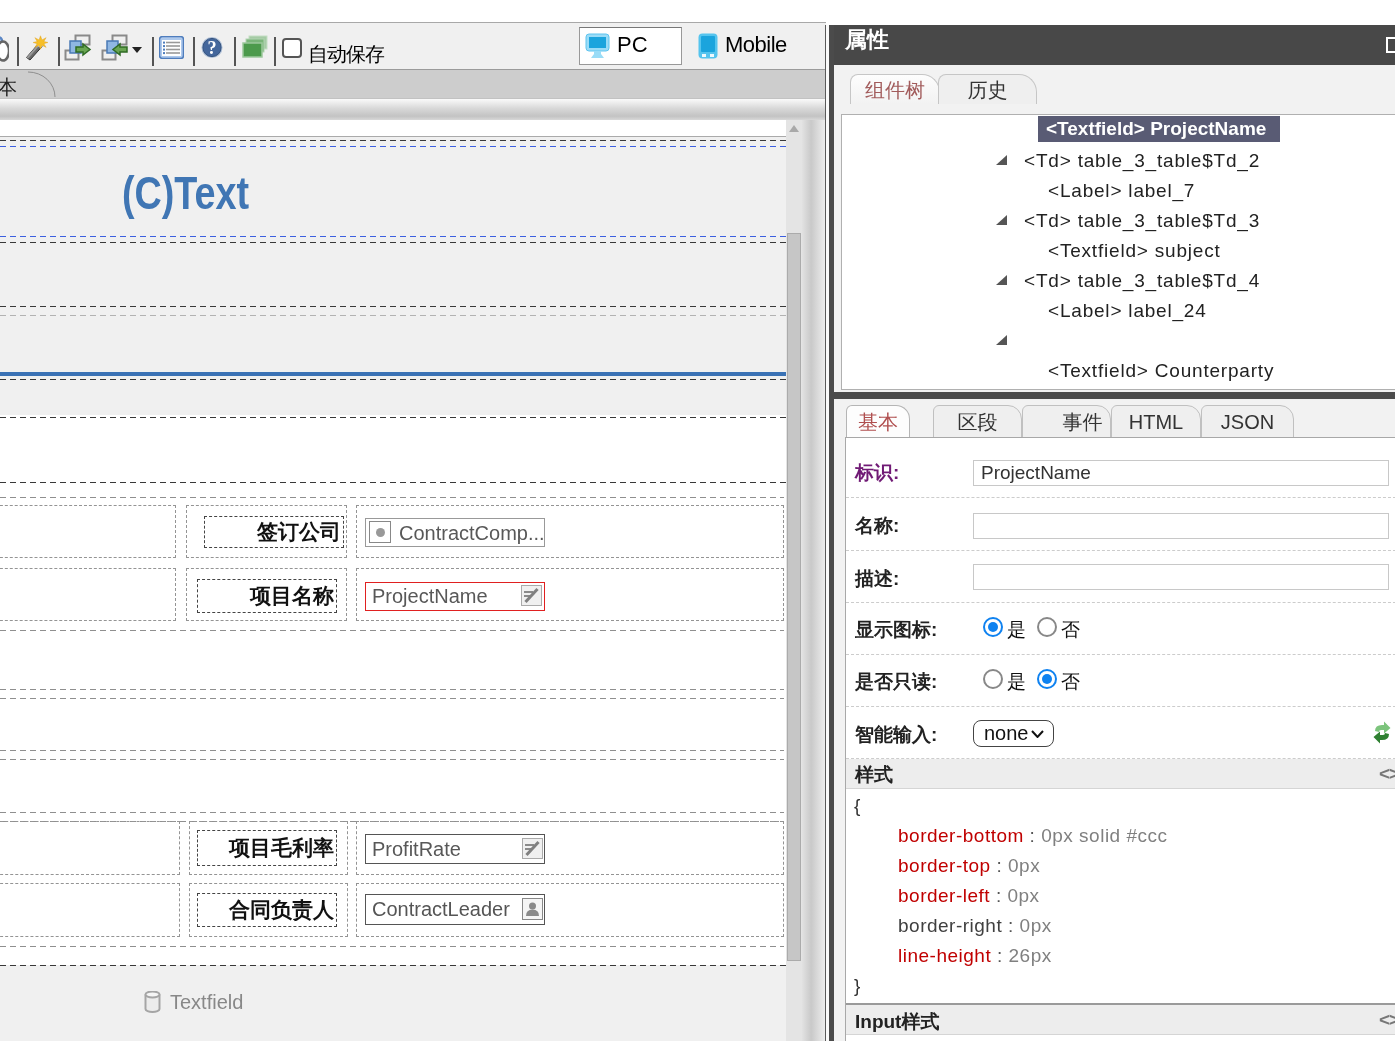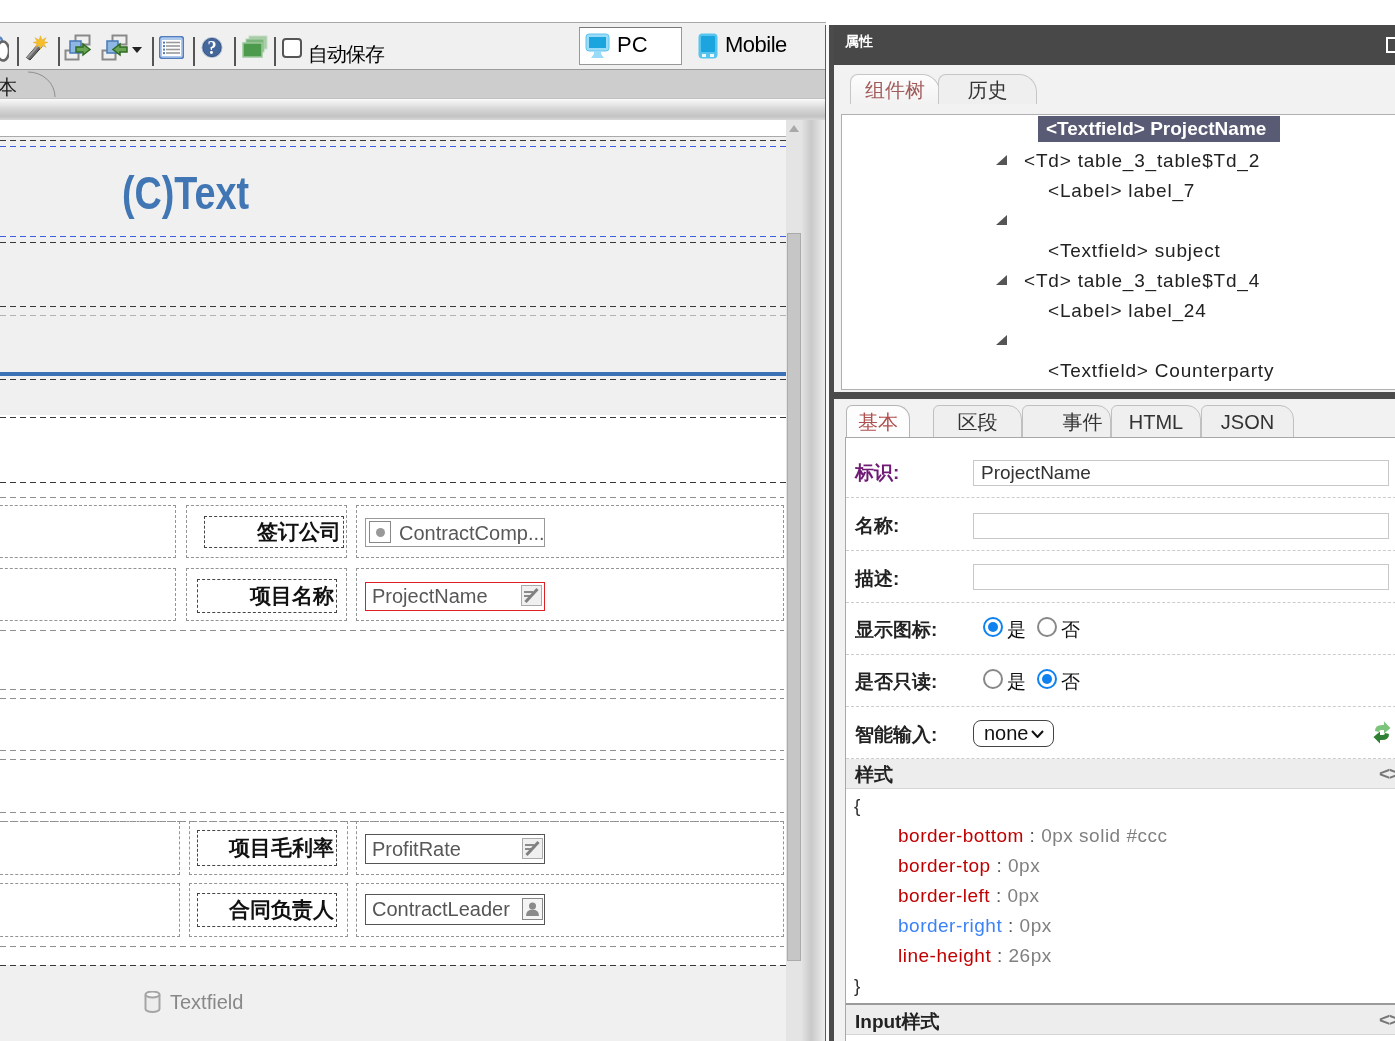--- a/index.html
+++ b/index.html
@@ -215,38 +215,39 @@
 </div>
 
 <div class="abs" style="left:802px;top:120px;width:23px;height:921px;background:linear-gradient(90deg,#e2e2e2 0%,#c9c9c9 40%,#ededed 100%);"></div>
 <div class="abs" style="left:825px;top:25px;width:1px;height:1016px;background:#5a5a5a;"></div>
 <div class="abs" style="left:826px;top:25px;width:3px;height:1016px;background:#fafafa;"></div>
 <div class="abs" style="left:829px;top:25px;width:5px;height:1016px;background:#4b4b4b;"></div>
 
 <div class="abs" id="rpanel" style="left:834px;top:25px;width:561px;height:1016px;background:#f2f2f2;overflow:hidden;">
 
   <div class="abs" style="left:0;top:0;width:561px;height:40px;background:#484848;">
-    <div class="abs" style="left:11px;top:8px;font-size:14px;font-weight:bold;color:#fff;">属性</div>
+    <div class="abs" style="left:11px;top:0;font-size:22px;font-weight:bold;color:#fff;">属性</div>
     <div class="abs" style="left:552px;top:12px;width:14px;height:16px;border:2px solid #fff;"></div>
   </div>
 
   <div class="abs" style="left:16px;top:49px;width:90px;height:30px;background:linear-gradient(180deg,#fdfdfd,#f2f2f2);border:1px solid #c6c6c6;border-bottom:none;border-radius:8px 18px 0 0;font-size:20px;color:#a25c5c;text-align:center;line-height:31px;">组件树</div>
   <div class="abs" style="left:104px;top:49px;width:99px;height:30px;background:#efefef;border:1px solid #c6c6c6;border-bottom:none;border-radius:8px 18px 0 0;font-size:20px;color:#333;text-align:center;line-height:31px;">历史</div>
 
   <div class="abs" style="left:7px;top:89px;width:560px;height:276px;background:#fff;border:1px solid #b0b0b0;overflow:hidden;font-size:19px;color:#222;letter-spacing:0.8px;">
 
     <div class="abs" style="left:196px;top:1px;width:242px;height:26px;background:#595b74;color:#fff;font-weight:bold;line-height:26px;padding-left:8px;letter-spacing:0;">&lt;Textfield&gt; ProjectName</div>
     <svg class="abs" style="left:154px;top:40px;" width="11" height="10" viewBox="0 0 11 10">
         <polygon points="0,10 11,10 11,0" fill="#555"></polygon>
       </svg>
     <div class="abs" style="left:182px;top:31px;line-height:30px;">&lt;Td&gt; table_3_table$Td_2</div>
     <div class="abs" style="left:206px;top:61px;line-height:30px;">&lt;Label&gt; label_7</div>
     <svg class="abs" style="left:154px;top:100px;" width="11" height="10" viewBox="0 0 11 10">
         <polygon points="0,10 11,10 11,0" fill="#555"></polygon>
       </svg>
+    <div class="abs" style="left:182px;top:91px;line-height:30px;">&lt;Td&gt; table_3_table$Td_3</div>
     <div class="abs" style="left:206px;top:121px;line-height:30px;">&lt;Textfield&gt; subject</div>
     <svg class="abs" style="left:154px;top:160px;" width="11" height="10" viewBox="0 0 11 10">
         <polygon points="0,10 11,10 11,0" fill="#555"></polygon>
       </svg>
     <div class="abs" style="left:182px;top:151px;line-height:30px;">&lt;Td&gt; table_3_table$Td_4</div>
     <div class="abs" style="left:206px;top:181px;line-height:30px;">&lt;Label&gt; label_24</div>
     <svg class="abs" style="left:154px;top:220px;" width="11" height="10" viewBox="0 0 11 10">
         <polygon points="0,10 11,10 11,0" fill="#555"></polygon>
       </svg>
     <div class="abs" style="left:206px;top:241px;line-height:30px;">&lt;Textfield&gt; Counterparty</div>
@@ -301,21 +302,21 @@
     <div class="abs" style="left:0;top:321px;width:551px;height:30px;background:#ededed;border-bottom:1px solid #d5d5d5;">
       <div class="abs" style="left:9px;top:3px;font-size:19px;font-weight:bold;color:#222;">样式</div>
       <div class="abs" style="left:533px;top:4px;font-size:19px;font-weight:bold;color:#777;letter-spacing:-1px;">&lt;&gt;</div>
     </div>
 
     <div class="abs" style="left:0;top:352px;width:551px;height:213px;background:#fff;font-size:19px;color:#333;letter-spacing:0.5px;">
       <div class="abs" style="left:8px;top:5px;">{</div>
       <div class="abs" style="left:52px;top:35px;"><span style="color:#c00000;">border-bottom</span><span style="color:#555;"> : </span><span style="color:#808080;">0px solid #ccc</span></div>
       <div class="abs" style="left:52px;top:65px;"><span style="color:#c00000;">border-top</span><span style="color:#555;"> : </span><span style="color:#808080;">0px</span></div>
       <div class="abs" style="left:52px;top:95px;"><span style="color:#c00000;">border-left</span><span style="color:#555;"> : </span><span style="color:#808080;">0px</span></div>
-      <div class="abs" style="left:52px;top:125px;"><span style="color:#3b82f6;">border-right</span><span style="color:#555;"> : </span><span style="color:#808080;">0px</span></div>
+      <div class="abs" style="left:52px;top:125px;"><span style="color:#404040;">border-right</span><span style="color:#555;"> : </span><span style="color:#808080;">0px</span></div>
       <div class="abs" style="left:52px;top:155px;"><span style="color:#c00000;">line-height</span><span style="color:#555;"> : </span><span style="color:#808080;">26px</span></div>
       <div class="abs" style="left:8px;top:185px;">}</div>
     </div>
     <div class="abs" style="left:0;top:565px;width:550px;height:2px;background:#9a9a9a;"></div>
     <div class="abs" style="left:0;top:567px;width:551px;height:30px;background:#ededed;border-bottom:1px solid #d5d5d5;">
       <div class="abs" style="left:9px;top:4px;font-size:19px;font-weight:bold;color:#222;">Input样式</div>
       <div class="abs" style="left:533px;top:4px;font-size:19px;font-weight:bold;color:#777;letter-spacing:-1px;">&lt;&gt;</div>
     </div>
   </div>
 </div>

